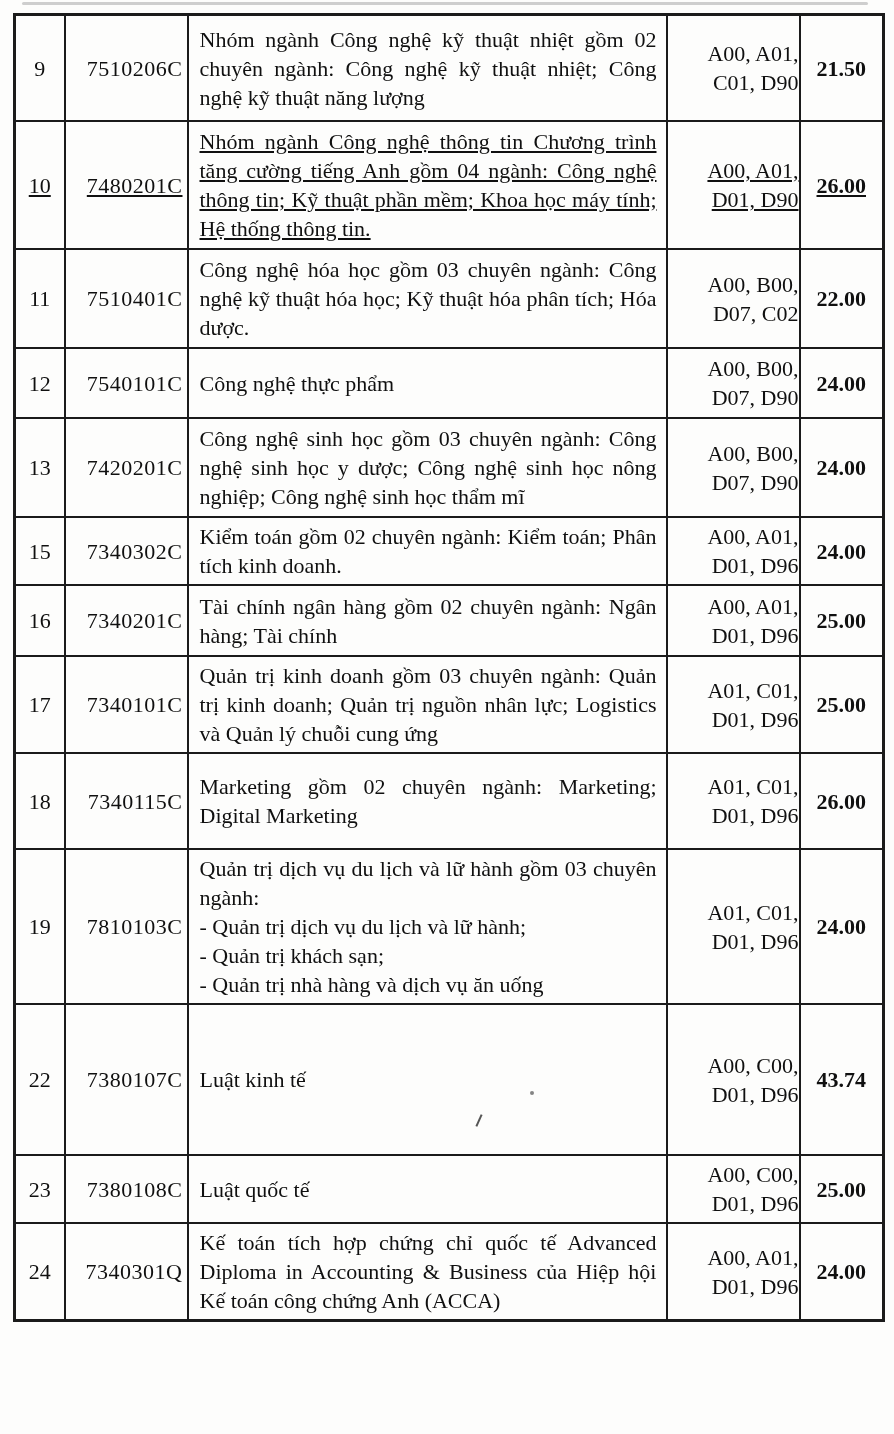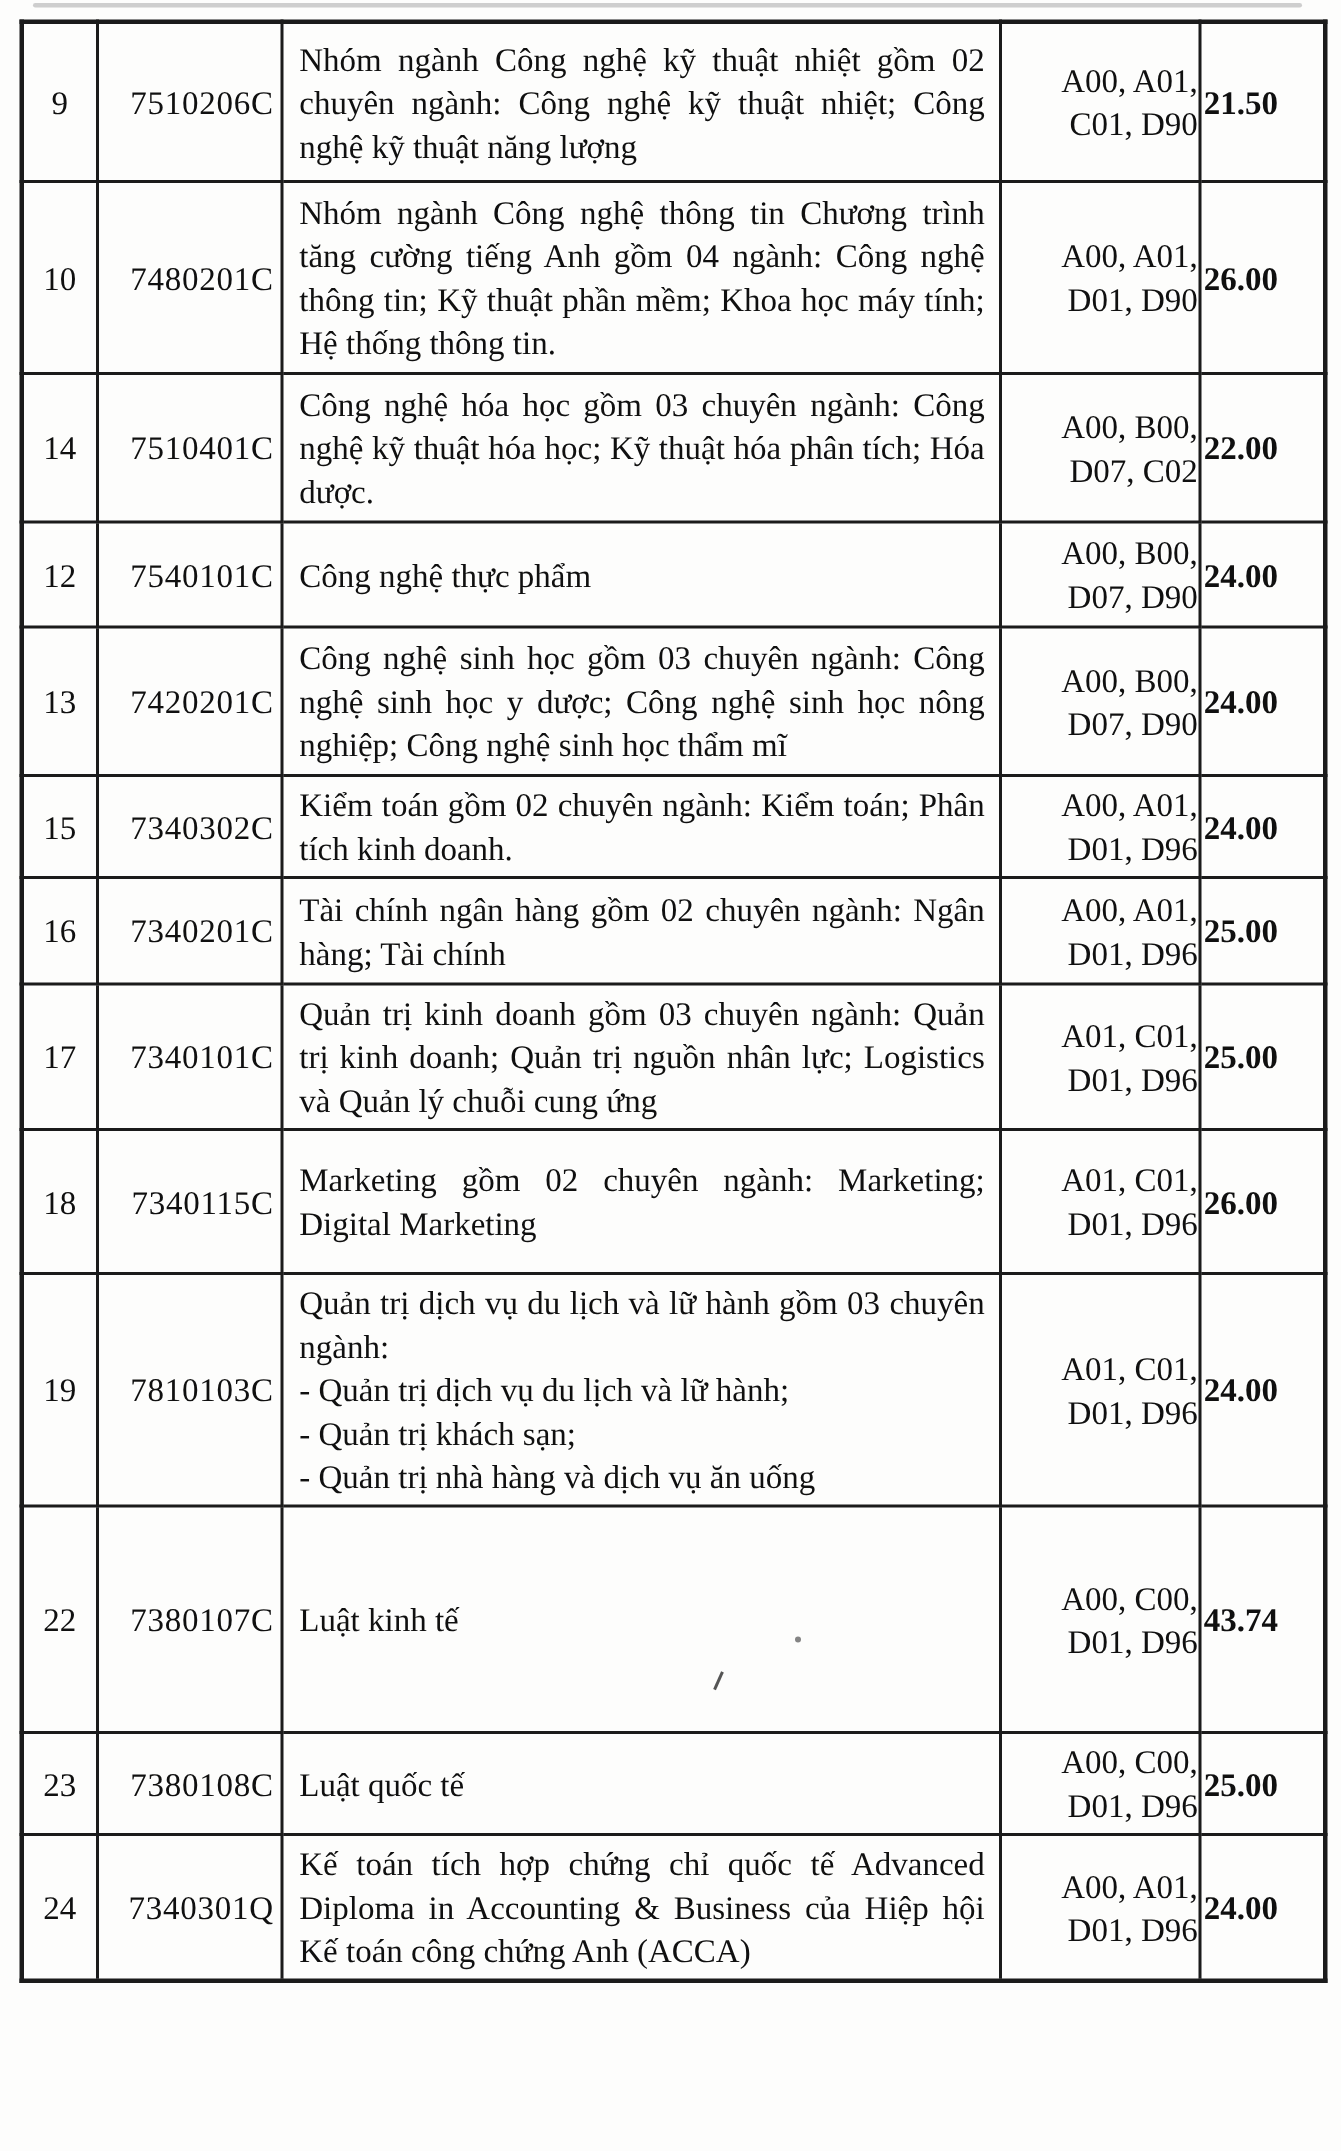--- a/index.html
+++ b/index.html
@@ -62,25 +62,25 @@
     border: 2px solid #1b1b1b;
     vertical-align: middle;
     font-size: 22px;
     line-height: 29px;
     background: transparent;
   }
   td.c-stt    { text-align: center; padding: 2px 2px; }
   td.c-code   { text-align: right; padding: 2px 4px; letter-spacing: 0.5px; }
   td.c-name   { text-align: justify; padding: 4px 9px 4px 11px; white-space: pre-line; }
   td.c-combo  { text-align: right; padding: 2px 0; white-space: pre-line; }
-  td.c-score  { text-align: left; padding: 2px 2px; font-weight: bold; margin-left: 48px; }
+  td.c-score  { text-align: center; padding: 2px 2px; font-weight: bold; margin-left: 48px; }
 
   
   tbody tr:nth-child(1)  td { height: 96px;  }
-  tbody tr:nth-child(2)  td { height: 118px; }
+  tbody tr:nth-child(2)  td { height: 118px; text-decoration: underline; }
   tbody tr:nth-child(3)  td { height: 89px;  }
   tbody tr:nth-child(4)  td { height: 60px;  }
   tbody tr:nth-child(5)  td { height: 89px;  }
   tbody tr:nth-child(6)  td { height: 54px;  }
   tbody tr:nth-child(7)  td { height: 61px;  }
   tbody tr:nth-child(8)  td { height: 60px;  }
   tbody tr:nth-child(9)  td { height: 86px;  }
   tbody tr:nth-child(10) td { height: 74px;  }
   tbody tr:nth-child(11) td { height: 141px; }
   tbody tr:nth-child(12) td { height: 58px;  }
@@ -115,21 +115,21 @@
   </tr>
         <tr>
     <td class="c-stt">10</td>
     <td class="c-code">7480201C</td>
     <td class="c-name">Nhóm ngành Công nghệ thông tin Chương trình tăng cường tiếng Anh gồm 04 ngành: Công nghệ thông tin; Kỹ thuật phần mềm; Khoa học máy tính; Hệ thống thông tin.</td>
     <td class="c-combo">A00, A01,
 D01, D90</td>
     <td class="c-score">26.00</td>
   </tr>
         <tr>
-    <td class="c-stt">14</td>
+    <td class="c-stt">11</td>
     <td class="c-code">7510401C</td>
     <td class="c-name">Công nghệ hóa học gồm 03 chuyên ngành: Công nghệ kỹ thuật hóa học; Kỹ thuật hóa phân tích; Hóa dược.</td>
     <td class="c-combo">A00, B00,
 D07, C02</td>
     <td class="c-score">22.00</td>
   </tr>
         <tr>
     <td class="c-stt">12</td>
     <td class="c-code">7540101C</td>
     <td class="c-name">Công nghệ thực phẩm</td>

